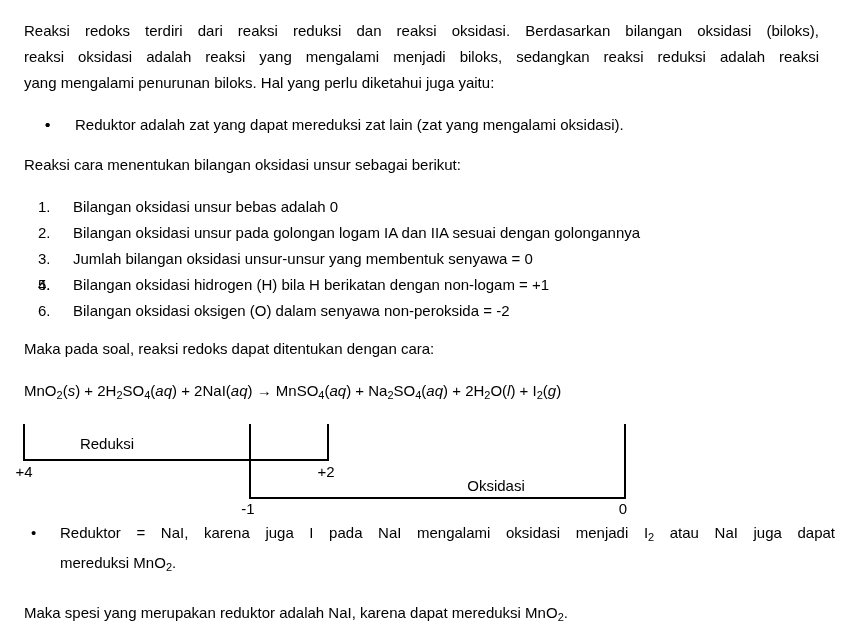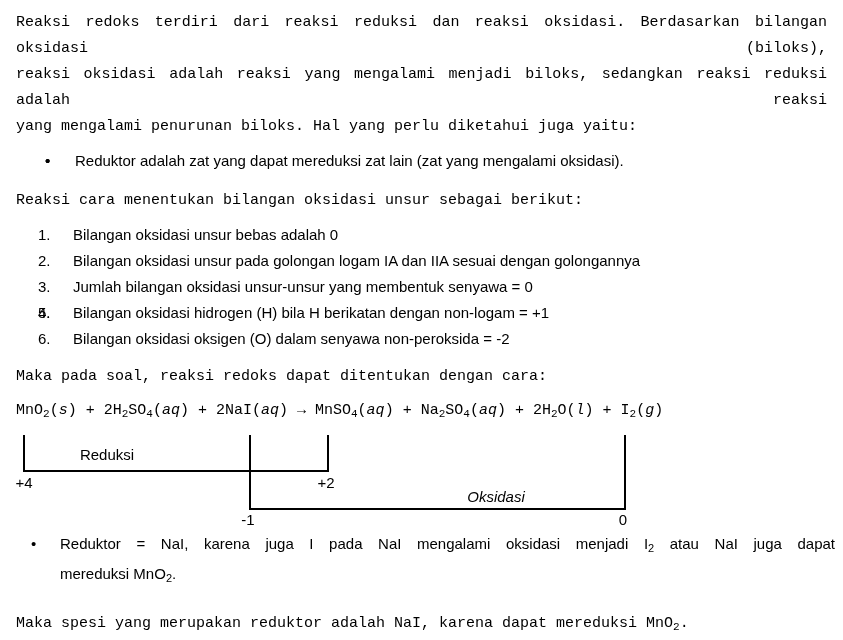--- a/index.html
+++ b/index.html
@@ -6,21 +6,21 @@
   .page{
     position:relative;
     width:843px;height:640px;
     box-sizing:border-box;
     padding:2px 8px 0 8px;
     background:#ffffff;color:#000000;
     font-family:"Liberation Sans","DejaVu Sans",sans-serif;
     font-size:15px;line-height:26px;
     overflow:hidden;
   }
-  p{margin:8px;font-family:Liberation Mono, monospace;}
+  p{margin:16px;}
   ul,ol{margin:0;padding:0;list-style:none;}
   .nowrap{white-space:nowrap;}
   .stretch{text-align:justify;text-align-last:justify;}
   .sub{font-size:11px;vertical-align:-3px;}
   .i{font-style:italic;}
 
   .deflist li{position:relative;padding-left:67px;}
   .deflist .marker{position:absolute;left:37px;}
 
   .rules-intro{margin-top:14px;}
@@ -33,21 +33,21 @@
   .vline{position:absolute;top:0;width:1.5px;background:#000;}
   .tick-mno2{left:15px;height:36.5px;}
   .tick-nai{left:241px;height:74.5px;}
   .tick-mnso4{left:319px;height:36.5px;}
   .tick-i2{left:616px;height:74.5px;}
   .hline{position:absolute;height:1.5px;background:#000;}
   .reduksi-line{left:15px;top:35px;width:305px;}
   .oksidasi-line{left:241px;top:73px;width:376.5px;}
   .dlabel{position:absolute;line-height:16px;white-space:nowrap;transform:translateX(-50%);}
   .reduksi-label{left:99px;top:12px;}
-  .oksidasi-label{left:488px;top:54px;font-style:italic;}
+  .oksidasi-label{left:488px;top:54px;}
   .plus4{left:16px;top:40px;}
   .plus2{left:318px;top:40px;}
   .minus1{left:240px;top:77px;}
   .zero{left:615px;top:77px;}
 
   .analysis li{position:relative;padding-left:52px;}
   .analysis .marker2{position:absolute;left:23px;}
 
   .conclusion{margin-top:20px;white-space:nowrap;}
   .answer{

